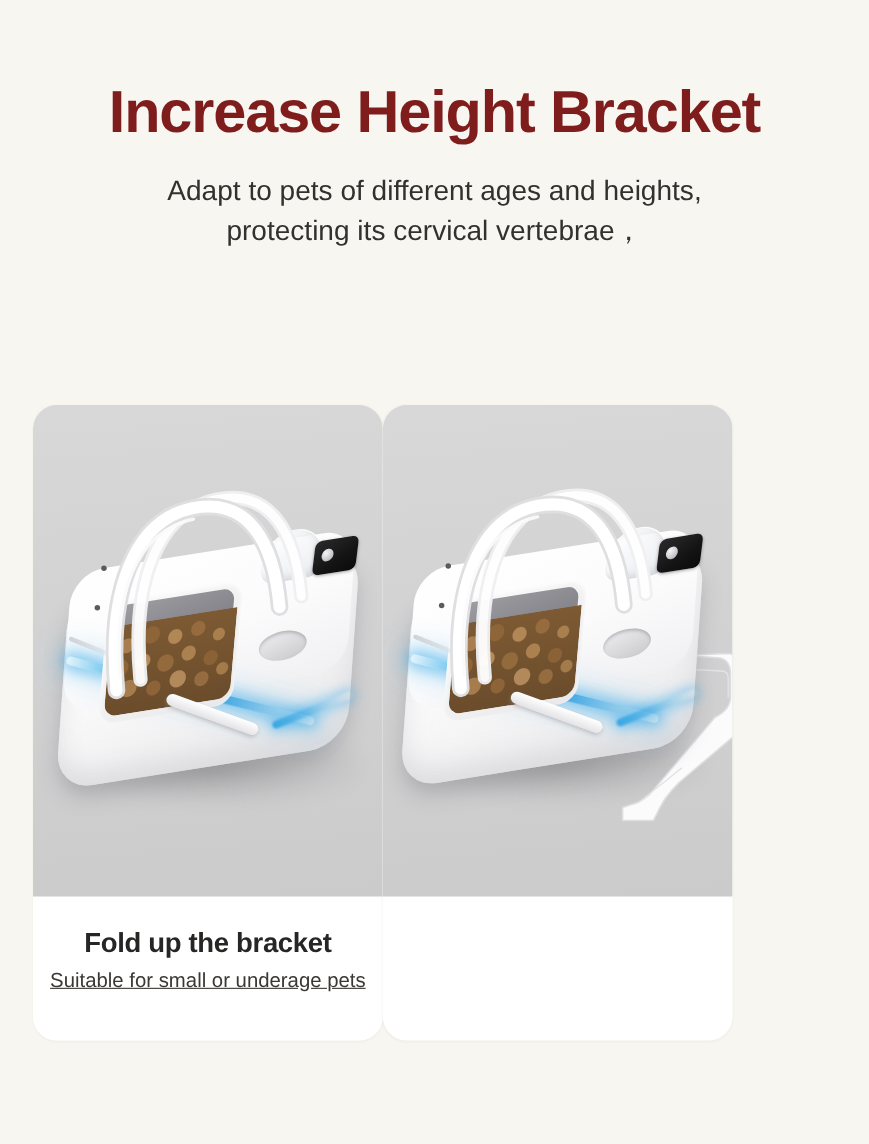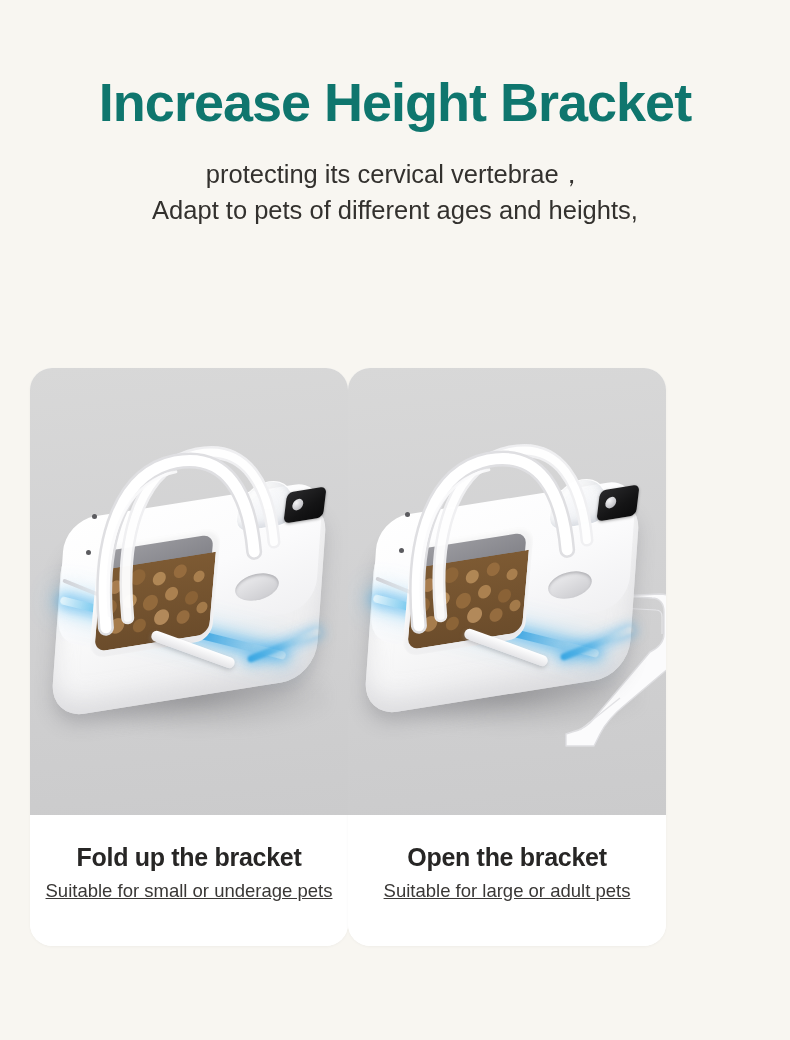--- a/index.html
+++ b/index.html
@@ -11,21 +11,21 @@
     overflow:hidden;
     position:relative;
   }
 
   
   .header { padding-top:74px; text-align:center; }
   .page-title {
     font-size:54px;
     font-weight:bold;
     letter-spacing:-1px;
-    color:#0f766e;
+    color:#7f1d1d;
     line-height:1.04;
   }
   .subtitle {
     margin-top:26px;
     font-size:25.5px;
     line-height:1.42;
     color:#33312e;
     font-weight:400;
   }
   .subtitle .sline { display:block; white-space:nowrap; }
@@ -254,22 +254,22 @@
     width:126px; height:156px;
   }
   .leg svg{ width:100%; height:100%; overflow:visible; }
 </style>
 </head>
 <body>
 
 <div class="header">
   <h1 class="page-title">Increase Height Bracket</h1>
   <div class="subtitle">
+    <span class="sline">Adapt to pets of different ages and heights,</span>
     <span class="sline">protecting its cervical vertebrae，</span>
-    <span class="sline">Adapt to pets of different ages and heights,</span>
   </div>
 </div>
 
 <div class="cards">
 
   <div class="card">
     <div class="photo">
       <div class="device">
 
         <div class="shadow-blob"></div>
@@ -363,19 +363,15 @@
             <path d="M14 190 C10 100 38 36 92 28 C144 21 164 64 166 122" fill="none" stroke="#dfdfe2" stroke-width="16" stroke-linecap="round"></path>
             <path d="M14 190 C10 100 38 36 92 28 C144 21 164 64 166 122" fill="none" stroke="#ffffff" stroke-width="11" stroke-linecap="round"></path>
             <path d="M18 178 C15 102 40 46 92 38" fill="none" stroke="#fbfbfc" stroke-width="3" stroke-linecap="round" opacity=".9"></path>
           </svg>
         </div>
 
         <div class="pin p1"></div>
         <div class="pin p2"></div>
       </div>
     </div>
-    <div class="caption">
-      <div class="cap-title">Open the bracket</div>
-      <div class="cap-sub">Suitable for large or adult pets</div>
-    </div>
   </div>
 
 </div>
 
 </body></html>

